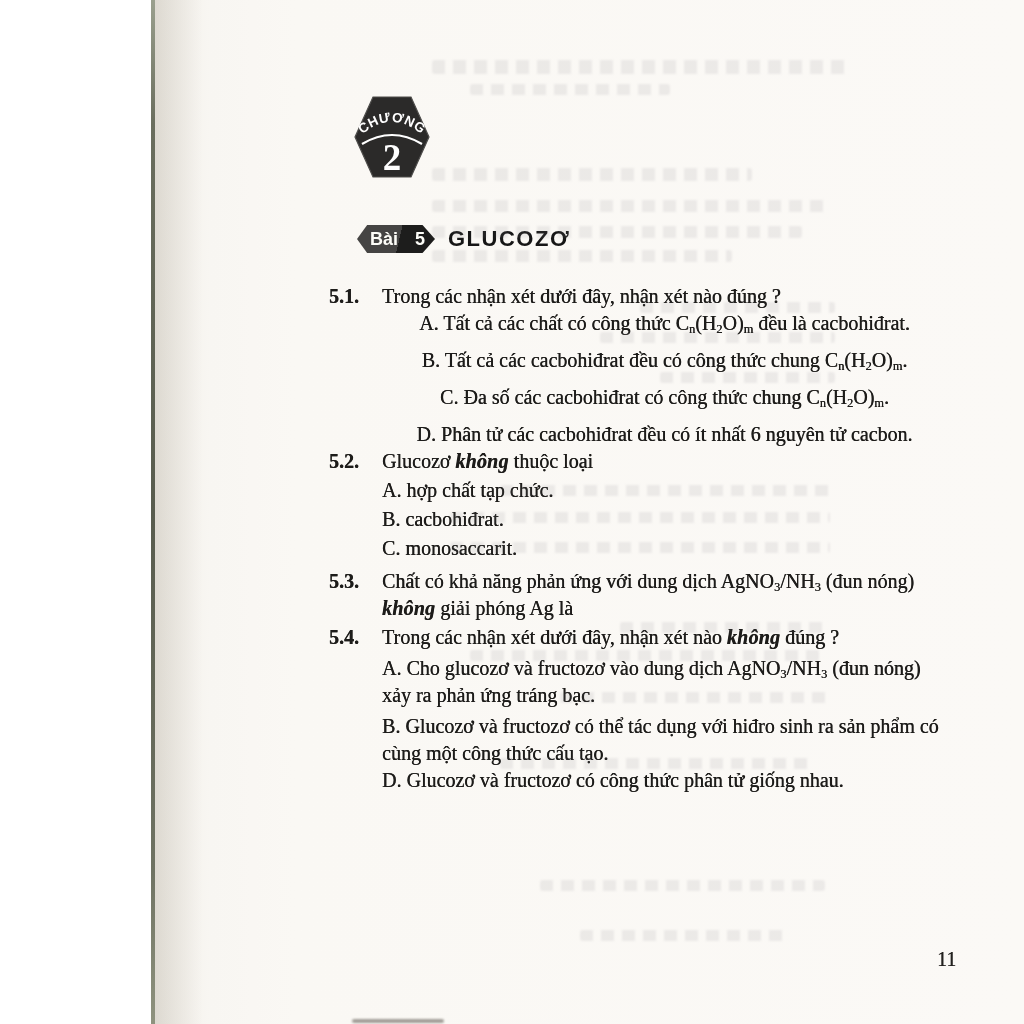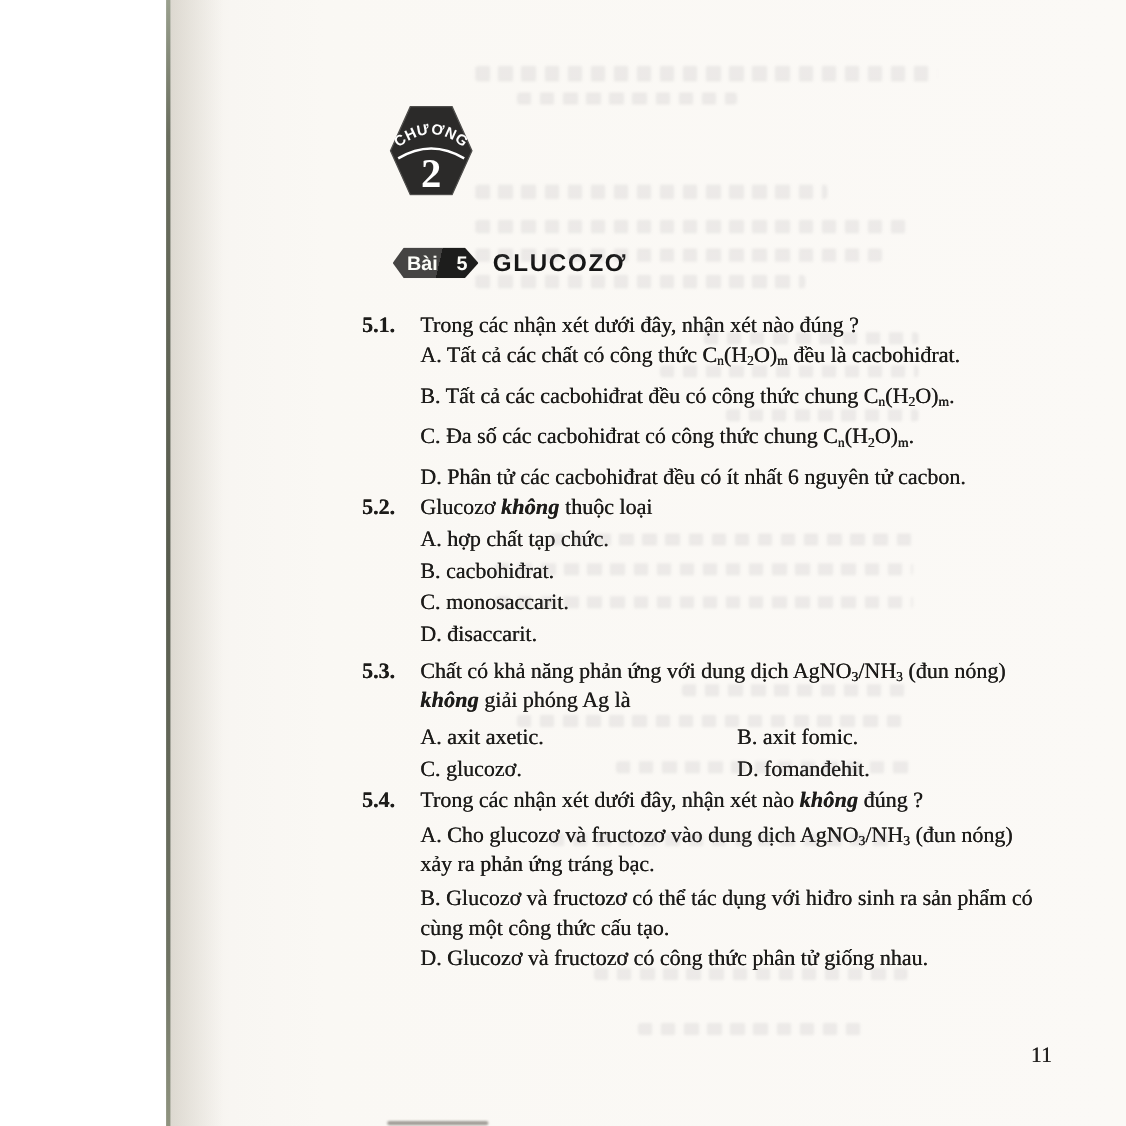--- a/index.html
+++ b/index.html
@@ -45,21 +45,21 @@
         letter-spacing:1.5px;color:#161616;}
 
   
   .content{position:absolute;left:174px;top:283px;width:618px;color:#1d1c1a;
         font-size:20px;line-height:27px;text-shadow:0.3px 0 0 currentColor;}
   .q-header{display:flex;}
   .q-num{flex:0 0 53px;font-weight:bold;}
   .q-text{flex:1;}
   .q-options{margin-left:53px;}
   .opt{margin-top:2px;}
-  .q1 .opt{margin-top:10px;}
+  .q1 .opt{margin-top:10px;text-align:center;}
   .q1 .opt:first-child{margin-top:0;}
   .q2{margin-top:0;}
   .q2 .opt:first-child{margin-top:2px;}
   .q3{margin-top:6px;}
   .q3 .q-options{margin-top:6px;display:grid;grid-template-columns:288px auto;row-gap:2px;}
   .q3 .opt{margin-top:0;}
   .q4{margin-top:2px;}
   .q4 .opt{margin-top:4px;}
   .q4 .opt.tight{margin-top:0;}
   sub{font-size:0.62em;line-height:0;position:relative;top:0.22em;vertical-align:baseline;}
@@ -115,34 +115,27 @@
 
       <div class="question q2">
         <div class="q-header">
           <span class="q-num">5.2.</span>
           <span class="q-text">Glucozơ <b><i>không</i></b> thuộc loại</span>
         </div>
         <div class="q-options">
           <div class="opt"><span class="opt-label">A.</span> <span>hợp chất tạp chức.</span></div>
           <div class="opt"><span class="opt-label">B.</span> <span>cacbohiđrat.</span></div>
           <div class="opt"><span class="opt-label">C.</span> <span>monosaccarit.</span></div>
-          <div class="opt"><span class="opt-label">D.</span> <span>đisaccarit.</span></div>
         </div>
       </div>
 
       <div class="question q3">
         <div class="q-header">
           <span class="q-num">5.3.</span>
           <span class="q-text">Chất có khả năng phản ứng với dung dịch AgNO<sub>3</sub>/NH<sub>3</sub> (đun nóng) <b><i>không</i></b> giải phóng Ag là</span>
-        </div>
-        <div class="q-options">
-          <div class="opt"><span class="opt-label">A.</span> <span>axit axetic.</span></div>
-          <div class="opt"><span class="opt-label">B.</span> <span>axit fomic.</span></div>
-          <div class="opt"><span class="opt-label">C.</span> <span>glucozơ.</span></div>
-          <div class="opt"><span class="opt-label">D.</span> <span>fomanđehit.</span></div>
         </div>
       </div>
 
       <div class="question q4">
         <div class="q-header">
           <span class="q-num">5.4.</span>
           <span class="q-text">Trong các nhận xét dưới đây, nhận xét nào <b><i>không</i></b> đúng ?</span>
         </div>
         <div class="q-options">
           <div class="opt"><span class="opt-label">A.</span> <span>Cho glucozơ và fructozơ vào dung dịch AgNO<sub>3</sub>/NH<sub>3</sub> (đun nóng) xảy ra phản ứng tráng bạc.</span></div>

